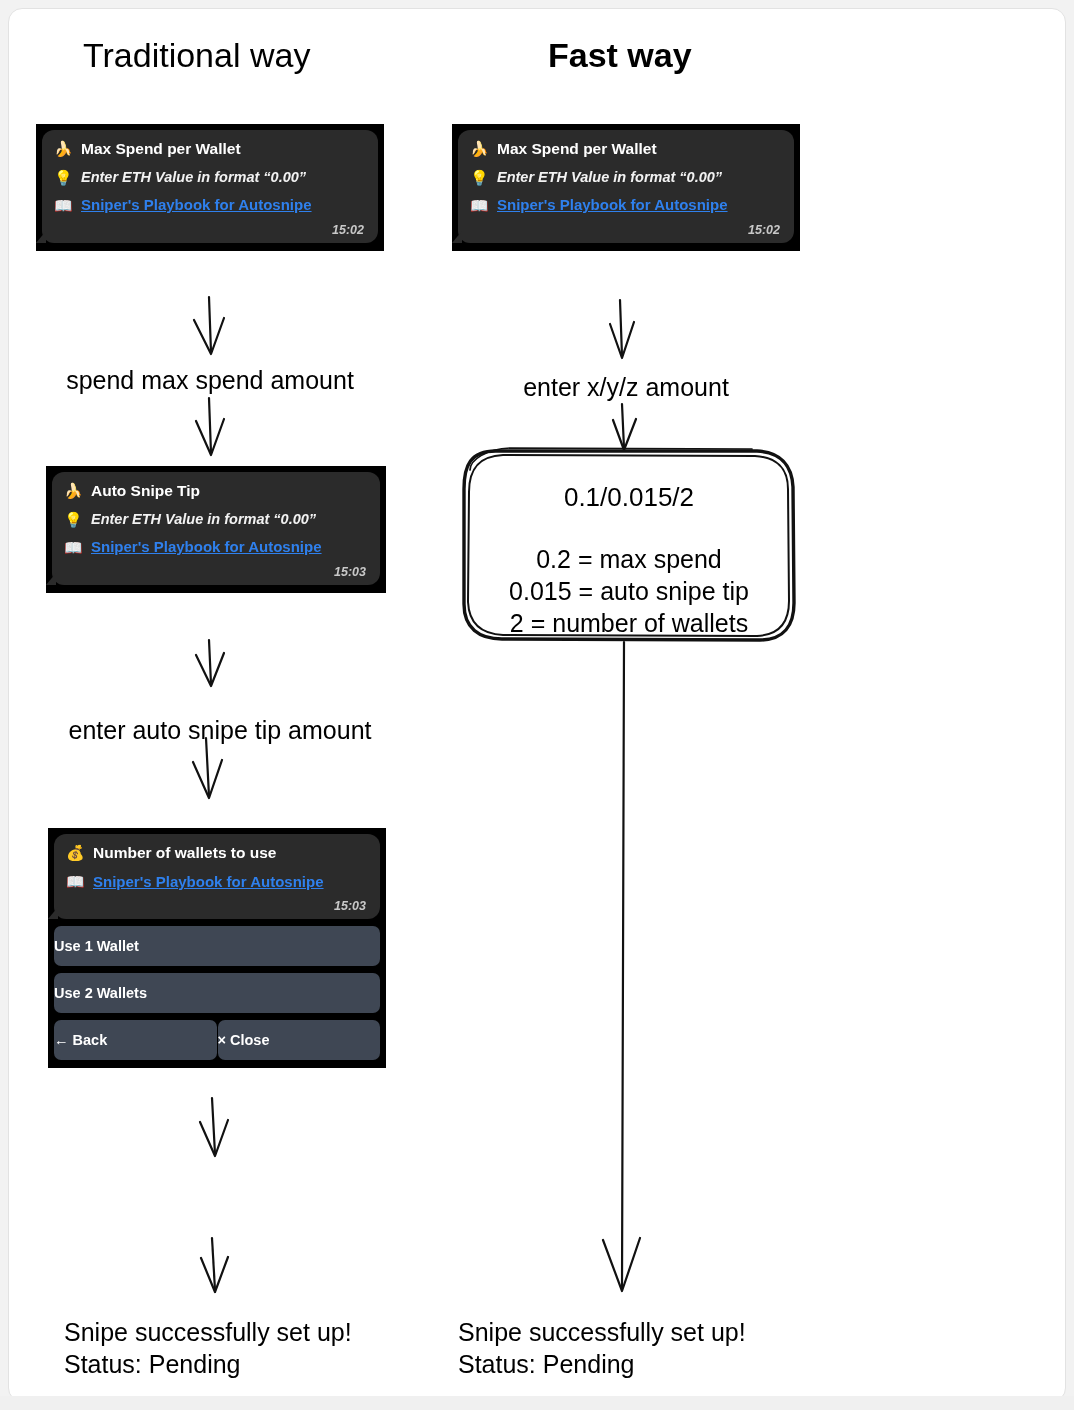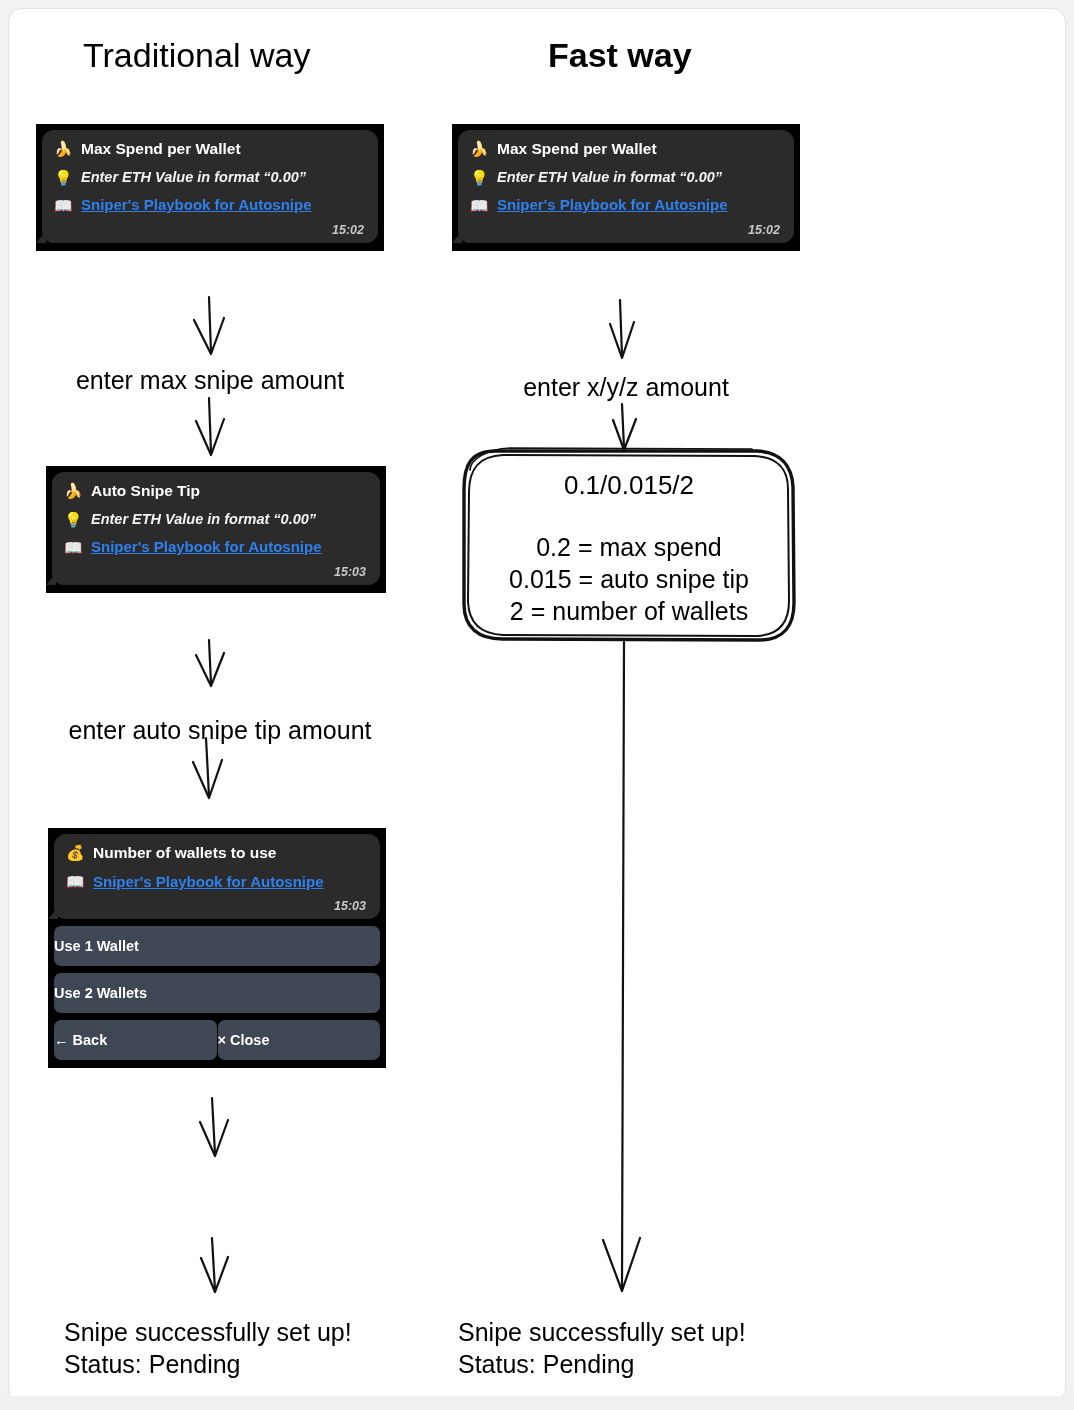--- a/index.html
+++ b/index.html
@@ -152,21 +152,21 @@
   
   .note-box {
     position: absolute;
     left: 464px;
     top: 450px;
     width: 330px;
     height: 188px;
   }
   .note-text {
     position: absolute;
-    left: 0; top: 0;
+    left: 0; top: 12px;
     width: 330px;
     height: 188px;
     display: flex;
     flex-direction: column;
     align-items: center;
     justify-content: flex-start;
     padding-top: 20px;
     box-sizing: border-box;
   }
   .note-head {
@@ -209,21 +209,21 @@
         <span class="bhint">Enter ETH Value in format “0.00”</span>
       </div>
       <div class="brow">
         <span class="emoji">📖</span>
         <span class="blink">Sniper's Playbook for Autosnipe</span>
       </div>
       <div class="btime">15:02</div>
     </div>
   </div>
 
-  <div class="step-label" style="left:36px; top:365px; width:348px;">enter max snipe amount</div>
+  <div class="step-label" style="left:36px; top:365px; width:348px;">spend max spend amount</div>
 
   <div class="shot" style="left:46px; top:466px; width:340px;">
     <div class="bubble">
       <div class="brow">
         <span class="emoji">🍌</span>
         <span class="btitle">Auto Snipe Tip</span>
       </div>
       <div class="brow">
         <span class="emoji">💡</span>
         <span class="bhint">Enter ETH Value in format “0.00”</span>

